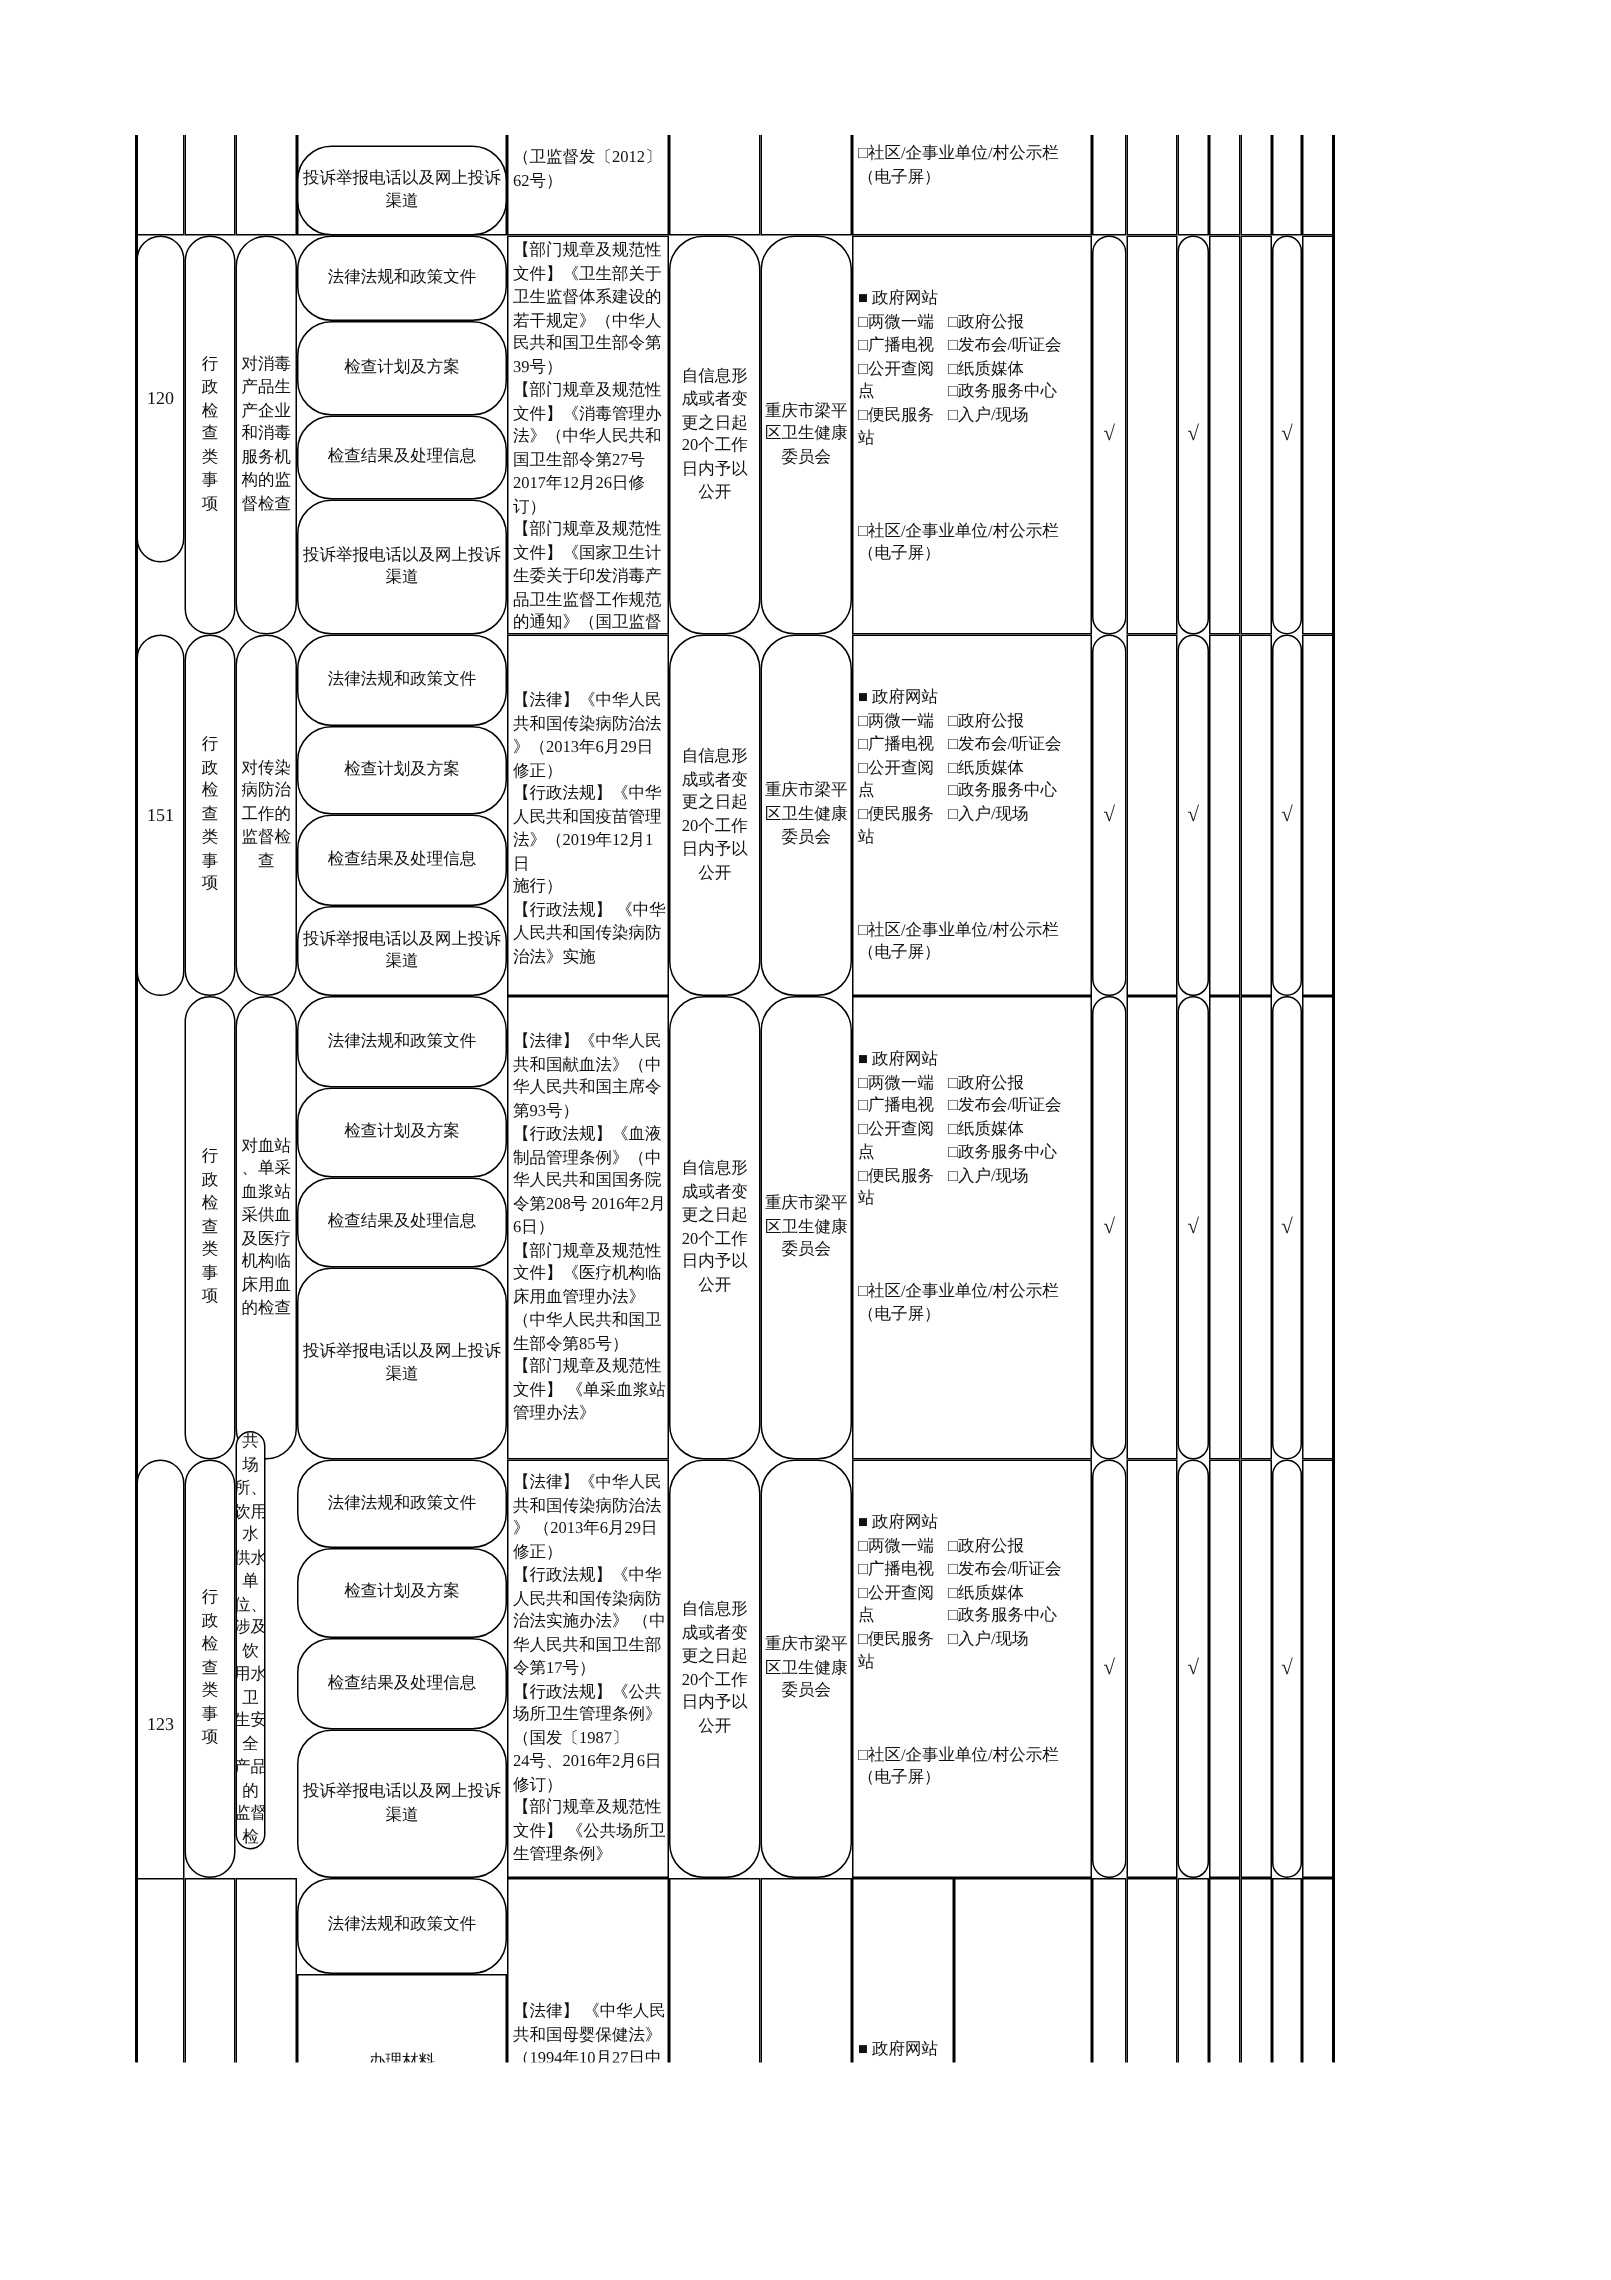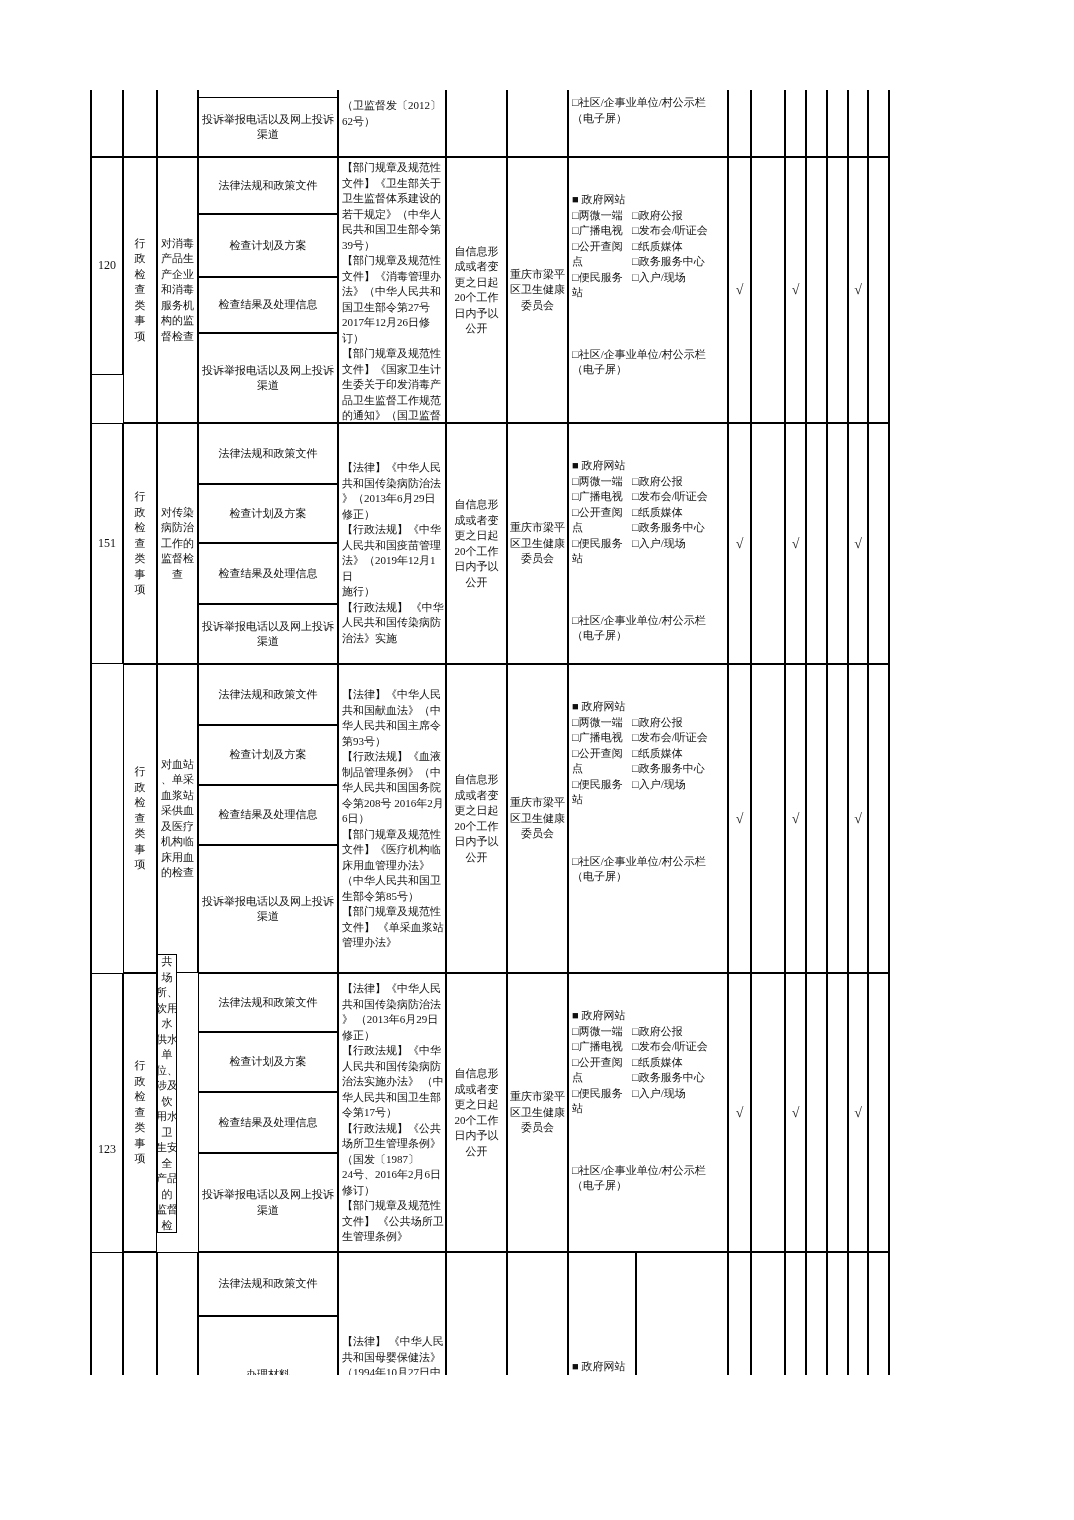--- a/index.html
+++ b/index.html
@@ -1,21 +1,21 @@
 <!DOCTYPE html>
 <html lang="zh"><head>
 <meta charset="utf-8">
 <style>
   html,body{margin:0;padding:0;background:#fff;}
   body{width:1074px;height:1520px;position:relative;overflow:hidden;
        font-family:"Liberation Serif","DejaVu Serif",serif;color:#111;}
   #clip{position:absolute;left:0;top:90px;width:1074px;height:1285px;overflow:hidden;}
   .cell{position:absolute;box-sizing:border-box;border:1px solid #000;background:#fff;
         font-size:11px;line-height:15.5px;overflow:hidden;}
-  .cc{display:flex;align-items:center;justify-content:center;text-align:center;}
+  .cc{display:flex;align-items:center;justify-content:center;text-align:center;border-radius:23px;}
   .pre{white-space:pre-line;}
   .sub{font-size:11px;}
   .num{font-size:12px;}
   .legal{white-space:pre-line;text-align:left;padding:2px 1px 0 3px;}
   .chan{padding:34px 2px 0 3px;}
   .chan-cols{display:flex;}
   .chan-left{width:60px;white-space:pre-line;}
   .chan-right{width:86px;white-space:pre-line;}
   .chan-gap{height:46px;}
   .check{font-size:14px;color:#222;}

